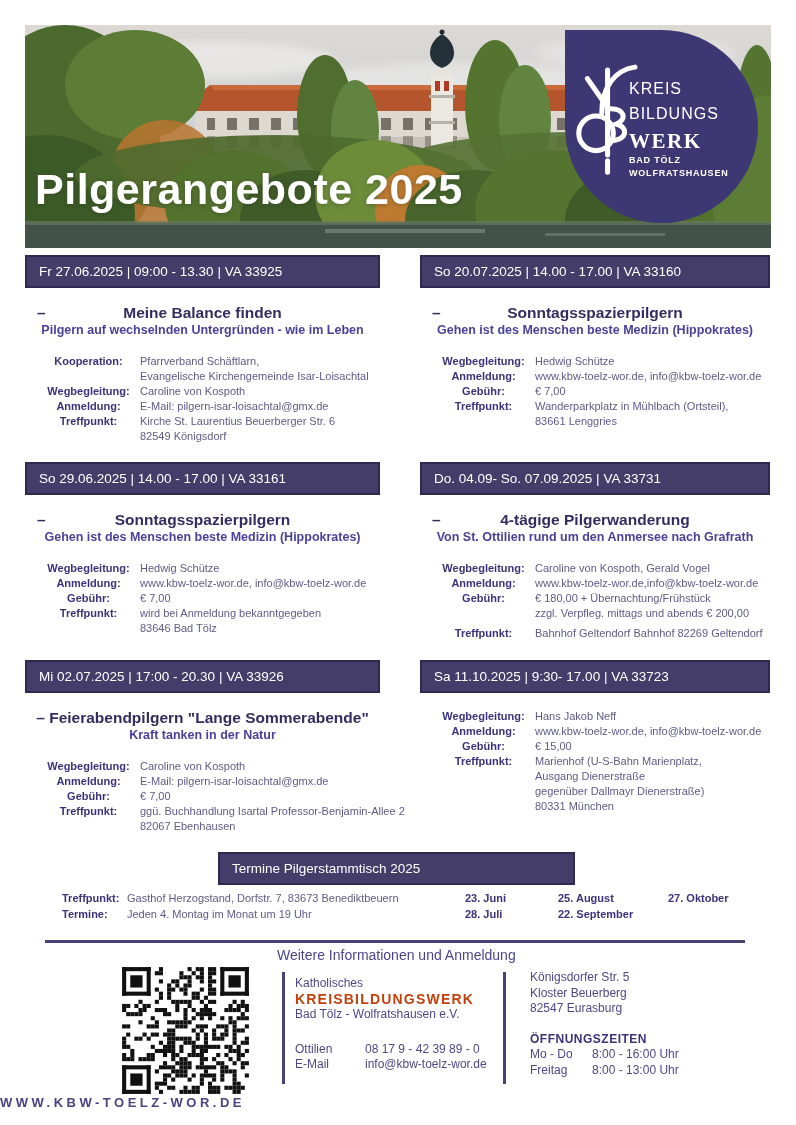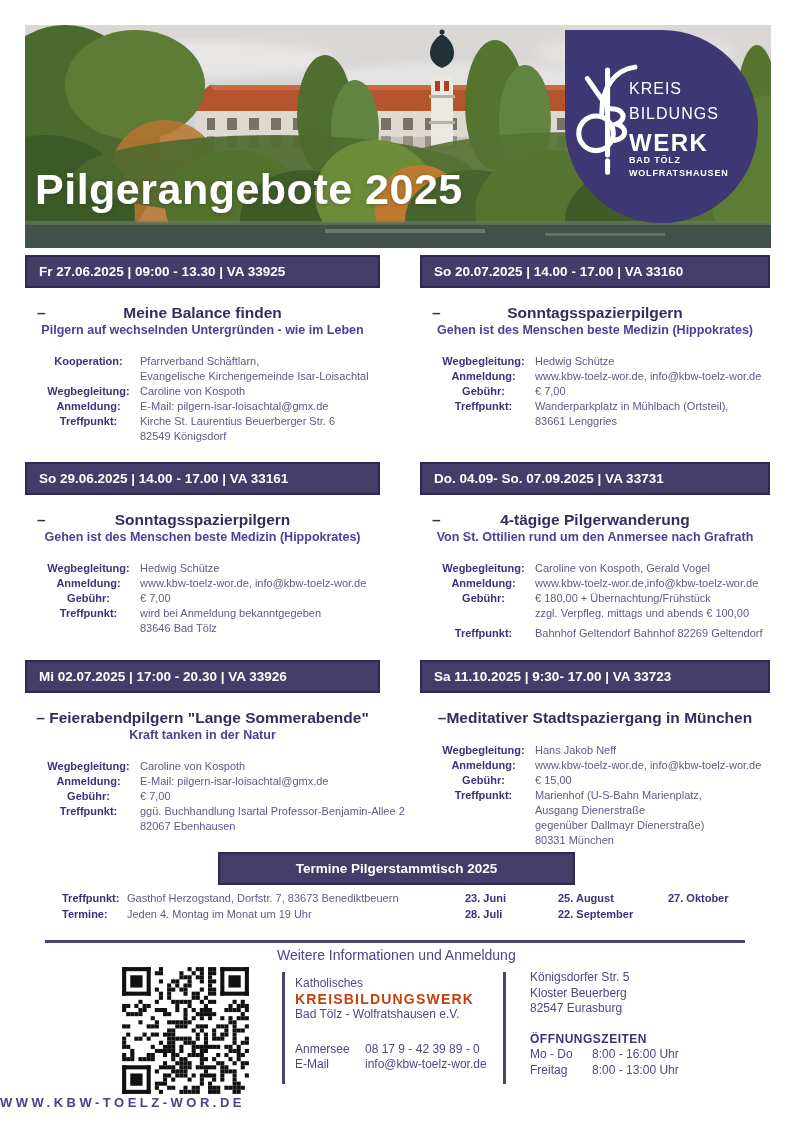--- a/index.html
+++ b/index.html
@@ -10,39 +10,39 @@
   .photo{position:absolute;left:25px;top:25px;width:746px;height:223px;overflow:hidden;}
   .photo svg{display:block;}
   .photo-title{position:absolute;left:10px;top:140px;color:#ffffff;font-weight:bold;
                font-size:43px;letter-spacing:.5px;text-shadow:0 1px 4px rgba(40,40,30,.35);}
 
   
   .logo{position:absolute;left:565px;top:30px;width:193px;height:193px;background:#3d3873;
         border-radius:0 50% 50% 50%;}
   .logo .monogram{position:absolute;left:8px;top:26px;width:72px;height:136px;}
   .logo .l-big{position:absolute;left:64px;color:#fff;font-size:16px;letter-spacing:1px;font-weight:400;}
-  .logo .l-werk{position:absolute;left:64px;color:#fff;font-size:24px;letter-spacing:1.5px;font-weight:bold;}
+  .logo .l-werk{position:absolute;left:64px;color:#fff;font-size:21px;letter-spacing:1.5px;font-weight:bold;font-family:Liberation Serif, serif;}
   .logo .l-small{position:absolute;left:64px;color:#fff;font-size:9px;letter-spacing:.8px;font-weight:bold;}
 
   
   .event{position:absolute;}
-  .bar{background:#453d69;color:#fff;font-weight:bold;font-size:13.5px;
+  .bar{background:#453d69;color:#fff;font-weight:normal;font-size:13.5px;
        padding:7px 12px;border:2px solid #2f2952;box-sizing:border-box;white-space:nowrap;}
   .titlerow{position:relative;margin-top:15px;text-align:center;line-height:19px;}
   .dash{position:absolute;left:12px;top:0;color:#332d5f;font-weight:bold;font-size:15.5px;}
   .etitle{color:#332d5f;font-weight:bold;font-size:15.5px;white-space:nowrap;}
   .subtitle{text-align:center;color:#4a4299;font-weight:bold;font-size:12.5px;line-height:16px;}
   .details{margin-top:16px;padding-left:12px;}
   .drow{display:flex;font-size:11px;line-height:15px;}
   .drow.gap{margin-top:5px;}
   .dlabel{width:103px;flex:none;font-weight:bold;color:#3a337b;text-align:center;}
   .dval{color:#5e5b86;white-space:nowrap;}
 
   
-  .stbar{position:absolute;left:218px;top:852px;width:357px;text-align:center;}
+  .stbar{position:absolute;left:218px;top:852px;width:357px;text-align:left;}
   .strow{position:absolute;display:flex;font-size:11px;line-height:16px;}
   .stlabel{width:65px;flex:none;font-weight:bold;color:#3a337b;}
   .stval{color:#5e5b86;white-space:nowrap;}
   .stdate{position:absolute;font-size:11px;line-height:16px;font-weight:bold;color:#3a337b;white-space:pre;}
 
   
   .rule{position:absolute;left:45px;top:940px;width:700px;height:3px;background:#4a4274;}
   .f-heading{position:absolute;left:277px;top:947px;font-size:14px;color:#4b4590;}
   .qr{position:absolute;left:118px;top:963px;width:135px;height:135px;background:#fff;}
   .vbar{position:absolute;width:3px;background:#4a4274;}
@@ -235,21 +235,21 @@
       <div class="drow">
           <span class="dlabel">Wegbegleitung:</span>
         <span class="dval">Caroline von Kospoth, Gerald Vogel</span>
         </div>
       <div class="drow">
           <span class="dlabel">Anmeldung:</span>
         <span class="dval">www.kbw-toelz-wor.de,info@kbw-toelz-wor.de</span>
         </div>
       <div class="drow">
           <span class="dlabel">Gebühr:</span>
-        <span class="dval"><span>€ 180,00 + Übernachtung/Frühstück</span><br><span>zzgl. Verpfleg. mittags und abends € 100,00</span></span>
+        <span class="dval"><span>€ 180,00 + Übernachtung/Frühstück</span><br><span>zzgl. Verpfleg. mittags und abends € 200,00</span></span>
         </div>
       <div class="drow gap">
           <span class="dlabel">Treffpunkt:</span>
         <span class="dval">Bahnhof Geltendorf Bahnhof 82269 Geltendorf</span>
         </div>
     </div>
   </section>
 
   <section class="event" style="left:25px;top:660px;width:355px">
     <div class="bar">Mi 02.07.2025 | 17:00 - 20.30 | VA 33926</div>
@@ -270,21 +270,20 @@
         </div>
       <div class="drow">
           <span class="dlabel">Treffpunkt:</span>
         <span class="dval"><span>ggü. Buchhandlung Isartal Professor-Benjamin-Allee 2</span><br><span>82067 Ebenhausen</span></span>
         </div>
     </div>
   </section>
 
   <section class="event" style="left:420px;top:660px;width:350px">
     <div class="bar">Sa 11.10.2025 | 9:30- 17.00 | VA 33723</div>
-    <div class="titlerow"><span class="etitle">–Meditativer Stadtspaziergang in München</span></div>
     <div class="details">
       <div class="drow">
           <span class="dlabel">Wegbegleitung:</span>
         <span class="dval">Hans Jakob Neff</span>
         </div>
       <div class="drow">
           <span class="dlabel">Anmeldung:</span>
         <span class="dval">www.kbw-toelz-wor.de, info@kbw-toelz-wor.de</span>
         </div>
       <div class="drow">
@@ -676,21 +675,21 @@
 
   <div class="vbar" style="left:282px;top:972px;height:112px"></div>
   <div class="vbar" style="left:503px;top:972px;height:112px"></div>
 
   <div class="f-text" style="left:295px;top:976px;width:205px">
     <div>Katholisches</div>
     <div class="f-org2">KREISBILDUNGSWERK</div>
     <div>Bad Tölz - Wolfratshausen e.V.</div>
     <div style="height:19px"></div>
     <div class="f-row">
-      <span class="fl">Anmersee</span>
+      <span class="fl">Ottilien</span>
       <span>08 17 9 - 42 39 89 - 0</span>
     </div>
     <div class="f-row">
       <span class="fl">E-Mail</span>
       <a href="#">info@kbw-toelz-wor.de</a>
     </div>
   </div>
 
   <div class="f-text" style="left:530px;top:970px;width:220px">
     <div>Königsdorfer Str. 5</div>

